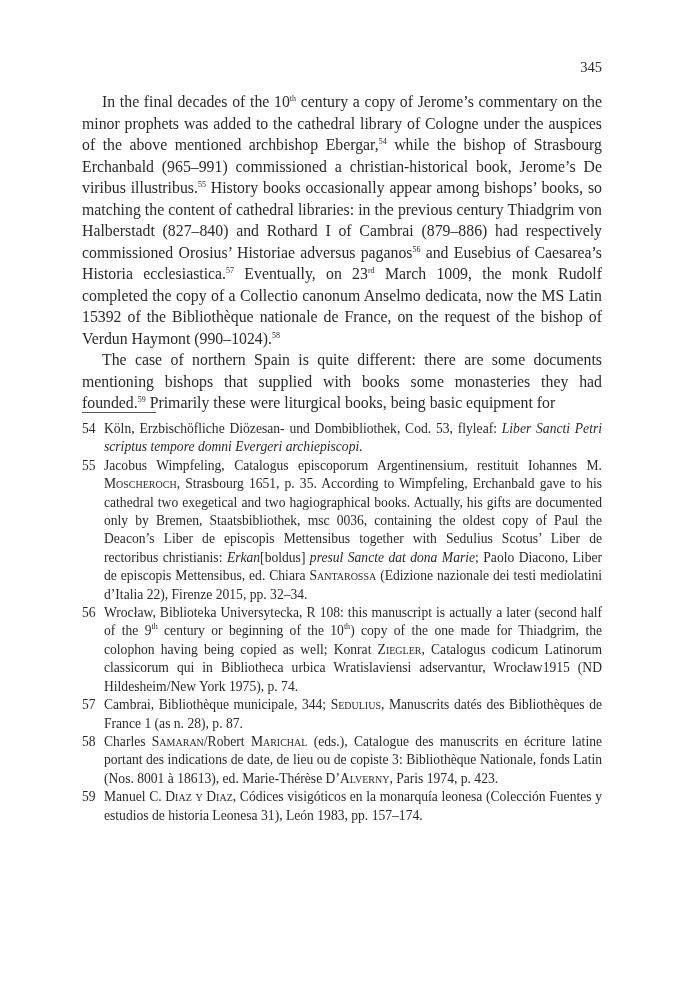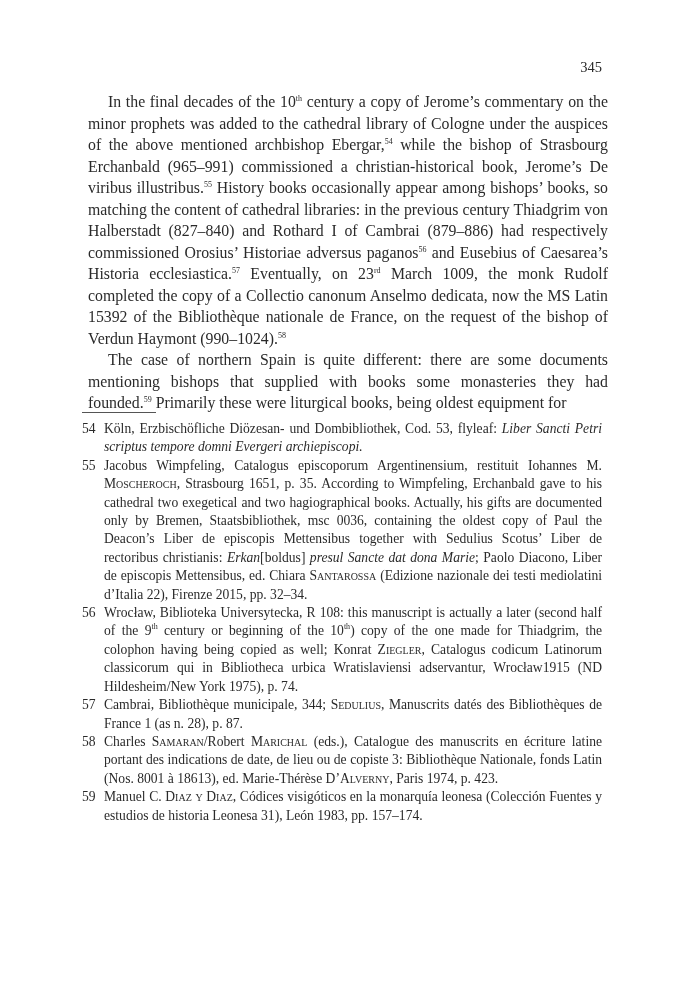--- a/index.html
+++ b/index.html
@@ -2,42 +2,42 @@
 <html><head>
 <meta charset="utf-8">
 <style>
   html, body { margin: 0; padding: 0; background: #ffffff; }
   body { width: 700px; height: 988px; position: relative; overflow: hidden;
          font-family: "Liberation Serif", "DejaVu Serif", serif; color: #2a2a2a; }
   .header { position: absolute; top: 59px; left: 82px; width: 520px; height: 20px; font-size: 14.5px; }
   .running-title { position: absolute; left: 115px; top: 0; }
   .page-number { position: absolute; right: 0; top: 0; }
   .body-text { position: absolute; top: 91px; left: 82px; width: 520px;
-               font-size: 15.8px; line-height: 21.5px; text-align: justify; margin-left: 6px; }
+               font-size: 15.8px; line-height: 21.5px; text-align: justify; }
   .body-text p { margin: 0; text-indent: 20px; }
   sup { font-size: 8px; line-height: 0; vertical-align: 6px; }
   .rule { position: absolute; top: 412px; left: 82px; width: 74px; height: 0;
           border-top: 1px solid #555; }
   .footnotes { position: absolute; top: 420px; left: 82px; width: 520px;
                font-size: 13.6px; line-height: 18.4px; }
   .fn { position: relative; padding-left: 22px; text-align: justify; }
   .fn-num { position: absolute; left: 0; top: 0; }
   .sc { font-variant: small-caps; }
   i { font-style: italic; }
 </style>
 </head>
 <body>
 
 <div class="header">
   <span class="page-number">345</span>
 </div>
 
 <div class="body-text">
   <p><span>In the final decades of the 10</span><sup>th</sup><span> century a copy of Jerome’s commentary on the minor prophets was added to the cathedral library of Cologne under the auspices of the above mentioned archbishop Ebergar,</span><sup>54</sup><span> while the bishop of Strasbourg Erchanbald (965–991) commissioned a christian-historical book, Jerome’s De viribus illustribus.</span><sup>55</sup><span> History books occasionally appear among bishops’ books, so matching the content of cathedral libraries: in the previous century Thiadgrim von Halberstadt (827–840) and Rothard I of Cambrai (879–886) had respectively commissioned Orosius’ Historiae adversus paganos</span><sup>56</sup><span> and Eusebius of Caesarea’s Historia ecclesiastica.</span><sup>57</sup><span> Eventually, on 23</span><sup>rd</sup><span> March 1009, the monk Rudolf completed the copy of a Collectio canonum Anselmo dedicata, now the MS Latin 15392 of the Bibliothèque nationale de France, on the request of the bishop of Verdun Haymont (990–1024).</span><sup>58</sup></p>
-  <p><span>The case of northern Spain is quite different: there are some documents mentioning bishops that supplied with books some monasteries they had founded.</span><sup>59</sup><span> Primarily these were liturgical books, being oldest equipment for</span></p>
+  <p><span>The case of northern Spain is quite different: there are some documents mentioning bishops that supplied with books some monasteries they had founded.</span><sup>59</sup><span> Primarily these were liturgical books, being basic equipment for</span></p>
 </div>
 
 <div class="rule"></div>
 
 <div class="footnotes">
 
   <div class="fn">
     <span class="fn-num">54</span><span>Köln, Erzbischöfliche Diözesan- und Dombibliothek, Cod. 53, flyleaf: </span><i>Liber Sancti Petri scriptus tempore domni Evergeri archiepiscopi.</i>
   </div>
 

